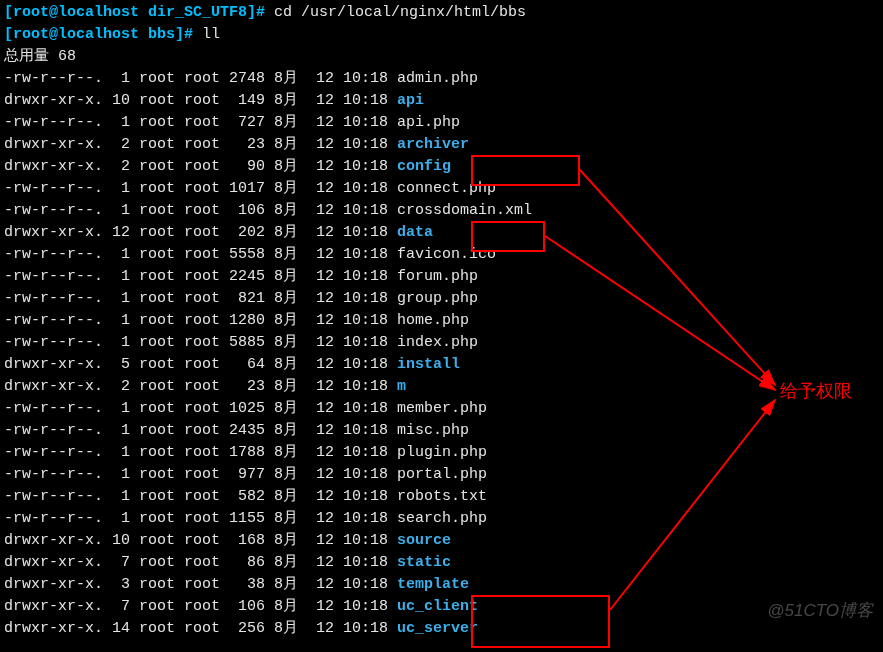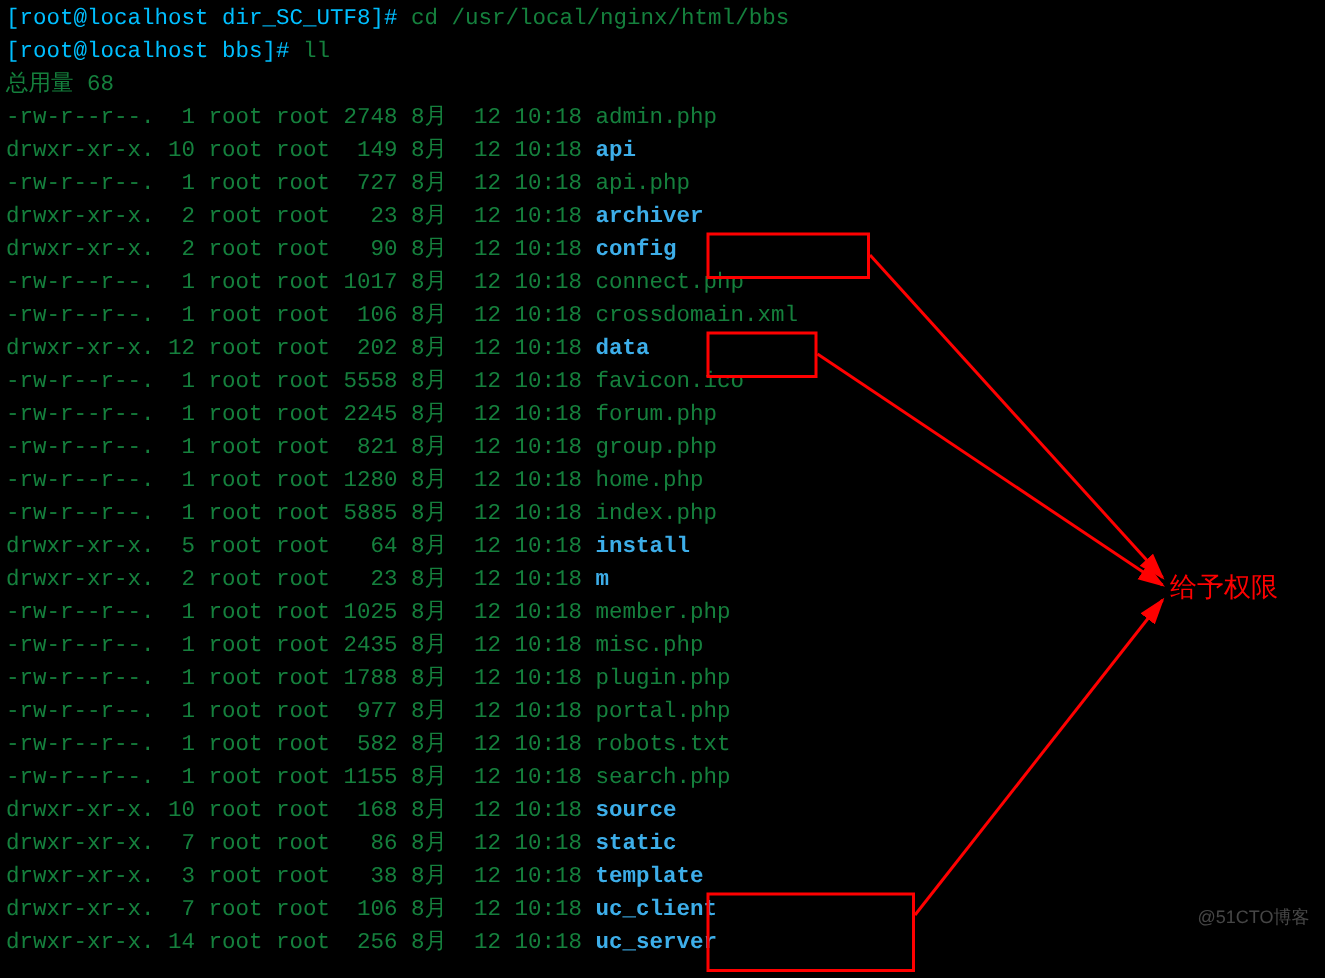--- a/index.html
+++ b/index.html
@@ -14,23 +14,23 @@
     height: 652px;
     overflow: hidden;
     position: relative;
   }
   .term {
     white-space: pre;
     padding: 2px 4px;
     position: relative;
     z-index: 2;
   }
-  .cyan { color: #00bfff; font-weight: normal; margin-top: 24px; }
+  .cyan { color: #00bfff; font-weight: bold; margin-top: 24px; }
   .dir  { color: #3daee9; font-weight: bold; text-align: center; }
-  .white { color: #15803d; }
+  .white { color: #e5e5e5; }
   .line { display: block; }
   .box {
     position: absolute;
     border: 2px solid #ff0000;
     z-index: 3;
     pointer-events: none;
   }
   .annot {
     position: absolute;
     color: #ff0000;
@@ -46,22 +46,23 @@
     width: 883px; height: 652px;
     z-index: 4;
     pointer-events: none;
   }
   .watermark {
     position: absolute;
     right: 10px;
     bottom: 30px;
     color: rgba(200,200,200,0.35);
     font-family: sans-serif;
-    font-size: 12px;
+    font-size: 17px;
     z-index: 6;
+    font-style: italic;
   }
 </style>
 </head>
 <body>
 
 <div class="term" id="term"><span class="line"><span class="cyan">[root@localhost dir_SC_UTF8]#</span><span class="white"> cd /usr/local/nginx/html/bbs</span></span><span class="line"><span class="cyan">[root@localhost bbs]#</span><span class="white"> ll</span></span><span class="line white">总用量 68</span><span class="line"><span class="white">-rw-r--r--.  1 root root 2748 8月  12 10:18 </span><span class="white">admin.php</span></span><span class="line"><span class="white">drwxr-xr-x. 10 root root  149 8月  12 10:18 </span><span class="dir">api</span></span><span class="line"><span class="white">-rw-r--r--.  1 root root  727 8月  12 10:18 </span><span class="white">api.php</span></span><span class="line"><span class="white">drwxr-xr-x.  2 root root   23 8月  12 10:18 </span><span class="dir">archiver</span></span><span class="line"><span class="white">drwxr-xr-x.  2 root root   90 8月  12 10:18 </span><span class="dir">config</span></span><span class="line"><span class="white">-rw-r--r--.  1 root root 1017 8月  12 10:18 </span><span class="white">connect.php</span></span><span class="line"><span class="white">-rw-r--r--.  1 root root  106 8月  12 10:18 </span><span class="white">crossdomain.xml</span></span><span class="line"><span class="white">drwxr-xr-x. 12 root root  202 8月  12 10:18 </span><span class="dir">data</span></span><span class="line"><span class="white">-rw-r--r--.  1 root root 5558 8月  12 10:18 </span><span class="white">favicon.ico</span></span><span class="line"><span class="white">-rw-r--r--.  1 root root 2245 8月  12 10:18 </span><span class="white">forum.php</span></span><span class="line"><span class="white">-rw-r--r--.  1 root root  821 8月  12 10:18 </span><span class="white">group.php</span></span><span class="line"><span class="white">-rw-r--r--.  1 root root 1280 8月  12 10:18 </span><span class="white">home.php</span></span><span class="line"><span class="white">-rw-r--r--.  1 root root 5885 8月  12 10:18 </span><span class="white">index.php</span></span><span class="line"><span class="white">drwxr-xr-x.  5 root root   64 8月  12 10:18 </span><span class="dir">install</span></span><span class="line"><span class="white">drwxr-xr-x.  2 root root   23 8月  12 10:18 </span><span class="dir">m</span></span><span class="line"><span class="white">-rw-r--r--.  1 root root 1025 8月  12 10:18 </span><span class="white">member.php</span></span><span class="line"><span class="white">-rw-r--r--.  1 root root 2435 8月  12 10:18 </span><span class="white">misc.php</span></span><span class="line"><span class="white">-rw-r--r--.  1 root root 1788 8月  12 10:18 </span><span class="white">plugin.php</span></span><span class="line"><span class="white">-rw-r--r--.  1 root root  977 8月  12 10:18 </span><span class="white">portal.php</span></span><span class="line"><span class="white">-rw-r--r--.  1 root root  582 8月  12 10:18 </span><span class="white">robots.txt</span></span><span class="line"><span class="white">-rw-r--r--.  1 root root 1155 8月  12 10:18 </span><span class="white">search.php</span></span><span class="line"><span class="white">drwxr-xr-x. 10 root root  168 8月  12 10:18 </span><span class="dir">source</span></span><span class="line"><span class="white">drwxr-xr-x.  7 root root   86 8月  12 10:18 </span><span class="dir">static</span></span><span class="line"><span class="white">drwxr-xr-x.  3 root root   38 8月  12 10:18 </span><span class="dir">template</span></span><span class="line"><span class="white">drwxr-xr-x.  7 root root  106 8月  12 10:18 </span><span class="dir">uc_client</span></span><span class="line"><span class="white">drwxr-xr-x. 14 root root  256 8月  12 10:18 </span><span class="dir">uc_server</span></span></div>
 
 <div class="box" id="box-config" style="top: 155px; left: 471px; width: 105px; height: 27px;"></div>
 <div class="box" id="box-data" style="top: 221px; left: 471px; width: 70px; height: 27px;"></div>
 <div class="box" id="box-uc" style="top: 595px; left: 471px; width: 135px; height: 49px;"></div>

